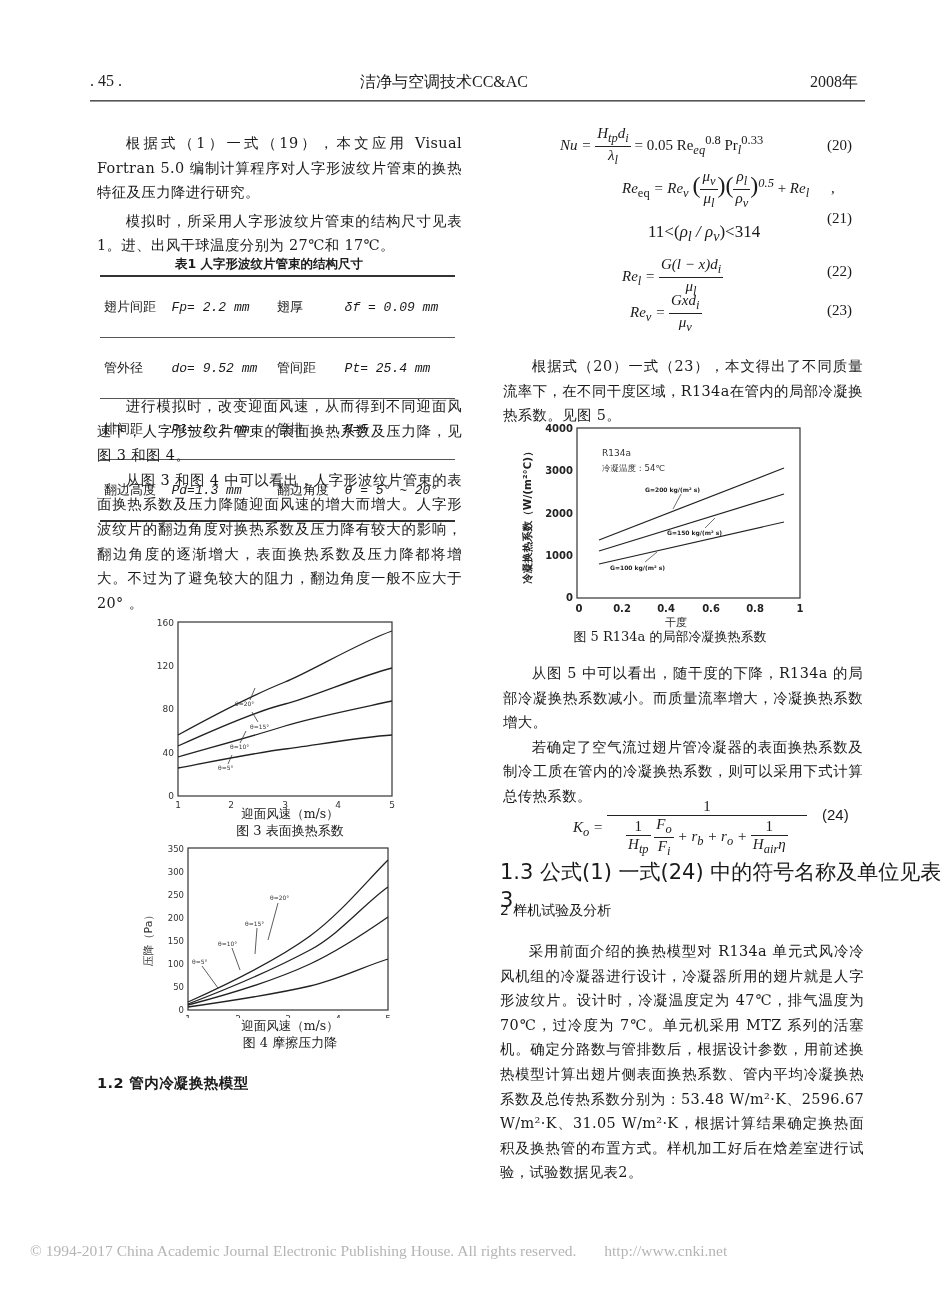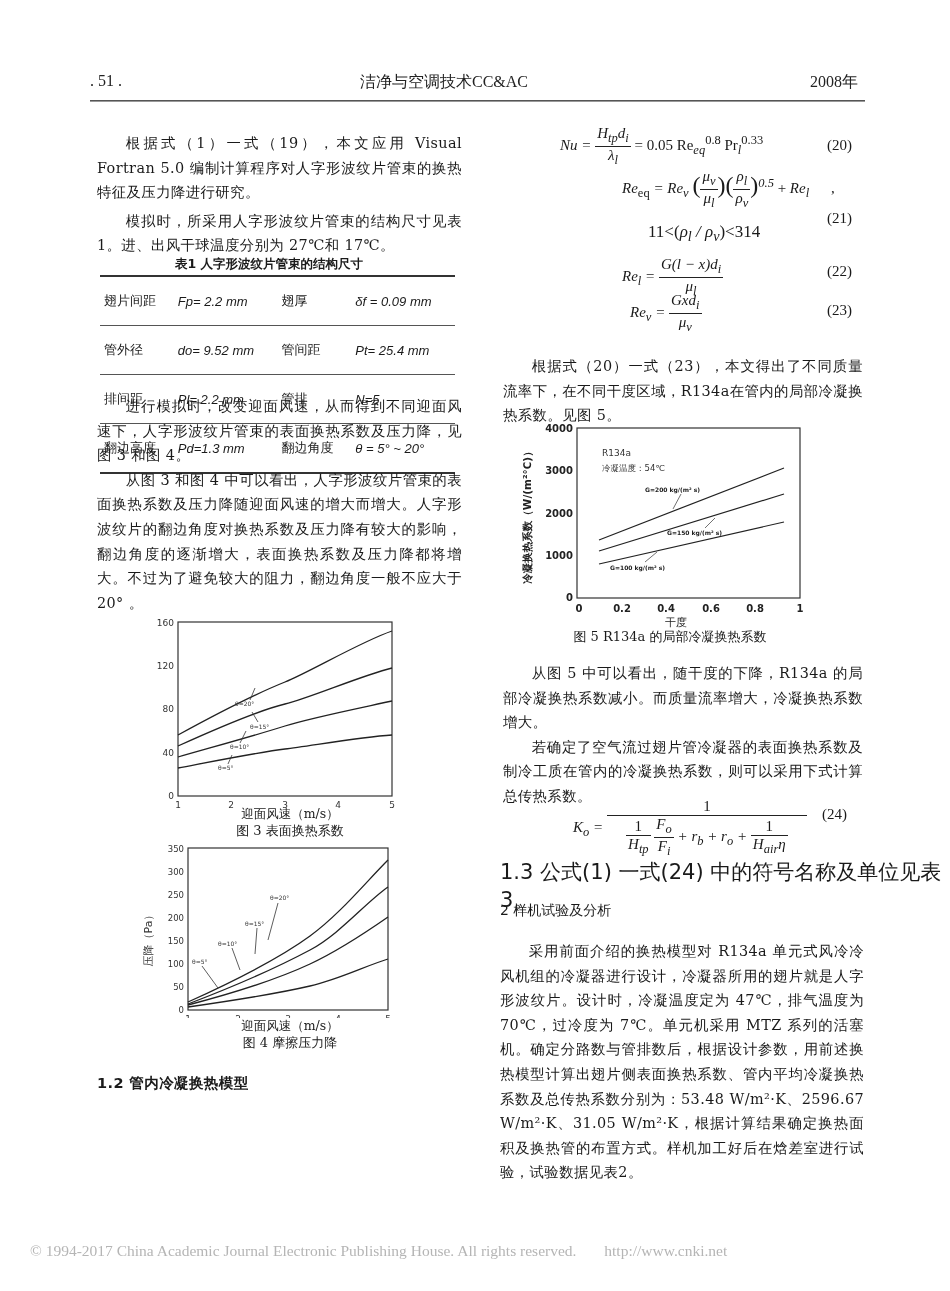--- a/index.html
+++ b/index.html
@@ -6,38 +6,38 @@
   body { width:950px; height:1291px; position:relative; overflow:hidden; color:#1a1a1a;
          font-family:"DejaVu Serif", "Liberation Serif", serif; }
   .abs { position:absolute; }
   .hdr { top:72px; font-family:"Liberation Serif", serif; font-size:16px; color:#222; }
   .hdr-rule { position:absolute; left:90px; top:100px; width:775px; height:0; border-top:1.5px solid #555; border-bottom:0.5px solid #999; }
   .col { position:absolute; font-size:14.4px; line-height:24.6px; letter-spacing:0.4px;margin-top:11px; }
   .col p { margin:0; text-indent:2em; text-align:justify; }
   .sec { font-family:"DejaVu Sans", "Liberation Sans", sans-serif; font-weight:bold; font-size:14.5px; }
   .sec2 { font-family:"DejaVu Sans", "Liberation Sans", sans-serif; font-size:14px; }
   table.t1 { border-collapse:collapse; font-size:13px; width:355px; }
-  table.t1 td { padding:11px 4px; height:26px; border-bottom:1px solid #555; font-family:Liberation Sans, sans-serif; }
+  table.t1 td { padding:17px 4px; height:26px; border-bottom:1px solid #555; font-family:Liberation Mono, monospace; }
   table.t1 tr:first-child td { border-top:2px solid #333; }
   table.t1 tr:last-child td { border-bottom:2px solid #333; }
   table.t1 td.v { font-style:italic; }
   .caption { font-size:13px; text-align:center; position:absolute; }
   .capbold { font-family:"DejaVu Sans", sans-serif; font-weight:bold; font-size:12.5px; }
   .eq { position:absolute; font-family:"Liberation Serif", serif; font-size:15px; font-style:italic; }
   .eqn { position:absolute; font-family:"Liberation Serif", serif; font-size:15px; }
   .frac { display:inline-block; vertical-align:middle; text-align:center; }
   .frac > span { display:block; padding:0 2px; }
   .frac > span.num { border-bottom:1px solid #222; }
   svg text { font-family:"DejaVu Sans", sans-serif; }
   .footer { position:absolute; left:30px; top:1242px; font-family:"Liberation Serif", serif; font-size:15.5px; color:#b5b5b5; }
 </style>
 </head>
 <body>
 
-<div class="abs hdr" style="left:90px;">. 51 .</div>
+<div class="abs hdr" style="left:90px;">. 45 .</div>
 <div class="abs hdr" style="left:360px; font-style:normal;">洁净与空调技术CC&amp;AC</div>
 <div class="abs hdr" style="left:810px;">2008年</div>
 <div class="hdr-rule"></div>
 
 <div class="col" style="left:97px; top:120px; width:365px;">
   <p>根据式（1）一式（19），本文应用 Visual Fortran 5.0 编制计算程序对人字形波纹片管束的换热特征及压力降进行研究。</p>
   <p style="margin-top:4px;">模拟时，所采用人字形波纹片管束的结构尺寸见表 1。进、出风干球温度分别为 27℃和 17℃。</p>
 </div>
 
 <div class="abs capbold" style="left:175px; top:256px;">表1 人字形波纹片管束的结构尺寸</div>
@@ -239,21 +239,21 @@
   <p>若确定了空气流过翅片管冷凝器的表面换热系数及制冷工质在管内的冷凝换热系数，则可以采用下式计算总传热系数。</p>
 </div>
 
 <div class="eq" style="left:573px; top:798px;">
   <span>K<sub>o</sub> =</span>
   <span class="frac" style="width:200px;">
     <span class="num" style="font-style:normal;">1</span>
     <span><span class="frac"><span class="num" style="font-style:normal;">1</span><span>H<sub>tp</sub></span></span> <span class="frac"><span class="num">F<sub>o</sub></span><span>F<sub>i</sub></span></span> + r<sub>b</sub> + r<sub>o</sub> + <span class="frac"><span class="num" style="font-style:normal;">1</span><span>H<sub>air</sub>η</span></span></span>
   </span>
 </div>
-<div class="eqn" style="left:822px; top:806px; font-family:Liberation Serif, serif;">(24)</div>
+<div class="eqn" style="left:822px; top:806px; font-family:Liberation Sans, sans-serif;">(24)</div>
 
 <div class="abs sec" style="left:500px; top:858px; font-weight:normal; font-size:21px;">1.3  公式(1) 一式(24) 中的符号名称及单位见表 3。</div>
 <div class="abs sec2" style="left:500px; top:902px;">2    样机试验及分析</div>
 
 <div class="col" style="left:500px; top:928px; width:364px;">
   <p>采用前面介绍的换热模型对 R134a 单元式风冷冷风机组的冷凝器进行设计，冷凝器所用的翅片就是人字形波纹片。设计时，冷凝温度定为 47℃，排气温度为 70℃，过冷度为 7℃。单元机采用 MTZ 系列的活塞机。确定分路数与管排数后，根据设计参数，用前述换热模型计算出翅片侧表面换热系数、管内平均冷凝换热系数及总传热系数分别为：53.48 W/m²·K、2596.67 W/m²·K、31.05 W/m²·K，根据计算结果确定换热面积及换热管的布置方式。样机加工好后在焓差室进行试验，试验数据见表2。</p>
 </div>
 
 <div class="footer">
   <span>© 1994-2017 China Academic Journal Electronic Publishing House. All rights reserved.</span>

